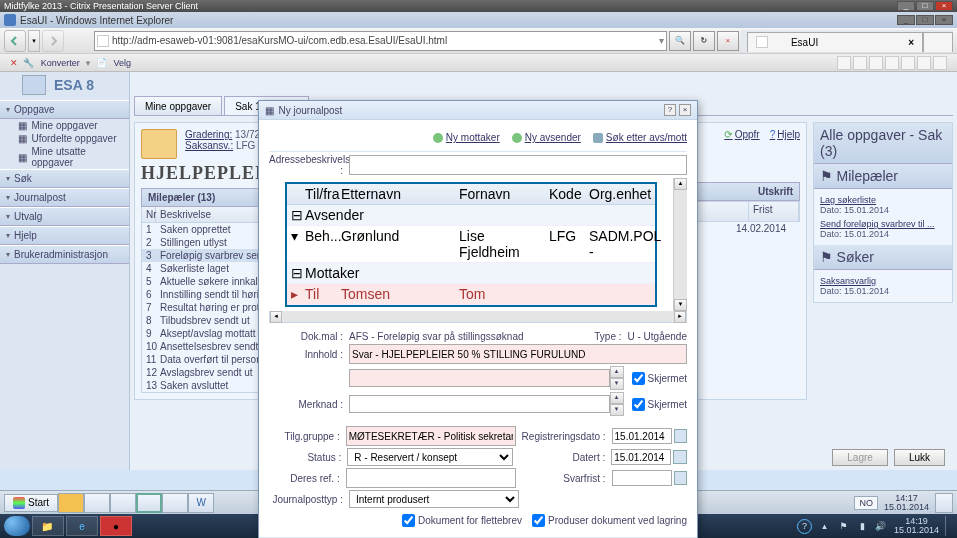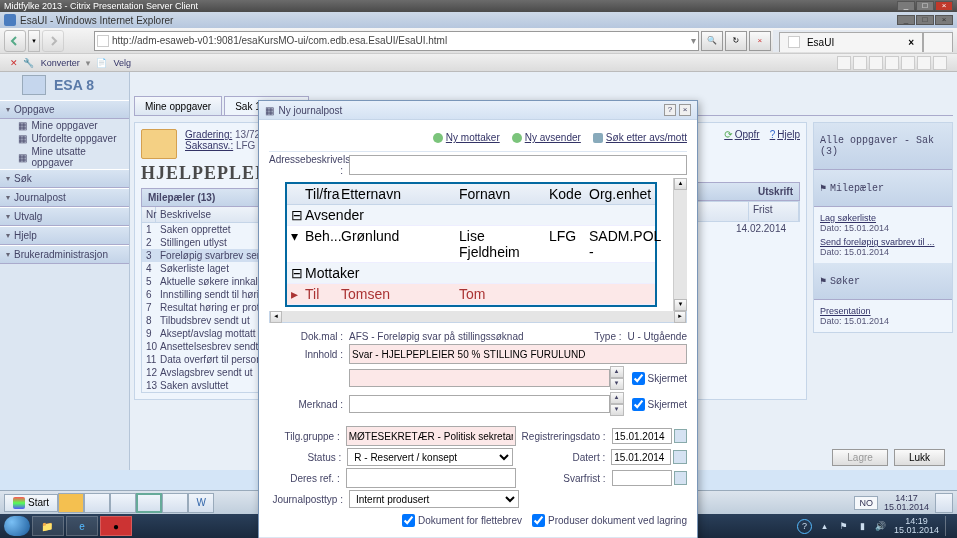--- a/index.html
+++ b/index.html
@@ -15,21 +15,21 @@
 .ie-window { background: #e8edf3; }
 .ie-title { background: linear-gradient(#cdd9e8, #b6c7de); height: 16px; display: flex; align-items: center; padding: 0 4px; font-size: 10px; color: #333; }
 .ie-title-icon { width: 12px; height: 12px; background: #4a7cbf; margin-right: 4px; border-radius: 2px; }
 .ie-nav { background: linear-gradient(#f5f5f5, #e0e0e0); height: 26px; display: flex; align-items: center; padding: 0 4px; gap: 2px; border-bottom: 1px solid #ccc; }
 .nav-btn { width: 22px; height: 22px; border: 1px solid #bbb; border-radius: 3px; background: linear-gradient(#fafafa,#ddd); display: flex; align-items: center; justify-content: center; cursor: pointer; }
 .nav-dropdown { width: 12px; height: 22px; border: 1px solid #bbb; background: linear-gradient(#fafafa,#ddd); cursor: pointer; font-size: 7px; display:flex; align-items:center; justify-content:center;}
 .addr-bar { flex: 1; height: 20px; border: 1px solid #999; background: #fff; display: flex; align-items: center; padding: 0 2px; font-size: 10px; color: #444; margin-left: 28px; }
 .addr-icon { width: 12px; height: 12px; background: #fff; border: 1px solid #ccc; margin-right: 3px; }
 .search-btn { width: 22px; height: 20px; border: 1px solid #999; background: linear-gradient(#fafafa,#ddd); display:flex; align-items:center; justify-content:center; font-size:8px; cursor:pointer; }
 .tab-bar { height: 22px; display: flex; align-items: flex-end; padding-left: 480px; background: #e4e9f0; }
-.browser-tab { background: #f5f5f5; border: 1px solid #aaa; border-bottom: none; height: 20px; padding: 2px 8px; display: flex; align-items: center; gap: 4px; font-size: 10px; }
+.browser-tab { background: #f5f5f5; border: 1px solid #aaa; border-bottom: none; height: 20px; padding: 2px 8px; display: flex; align-items: center; gap: 20px; font-size: 10px; }
 .browser-tab.new { width: 30px; justify-content: center; }
 .toolbar2 { height: 18px; background: linear-gradient(#f0f0f0,#dcdcdc); border-bottom: 1px solid #bbb; display: flex; align-items: center; padding: 0 10px; gap: 6px; font-size: 9px; }
 .toolbar2-right { margin-left: auto; display: flex; gap: 2px; }
 .tb-icon { width: 14px; height: 14px; border: 1px solid #ccc; background: #f5f5f5; cursor: pointer; }
 
 
 .esa-app { background: #e8eff7; height: 398px; display: flex; }
 .esa-header { position: absolute; top: 74px; left: 22px; right: 10px; height: 22px; display: flex; align-items: center; gap: 8px; }
 .esa-logo { width: 24px; height: 20px; background: #c5d6ed; border: 1px solid #9ab; }
 .esa-title { color: #5a7aa8; font-weight: bold; font-size: 14px; }
@@ -66,21 +66,21 @@
 .mile-table { border: 1px solid #c5d5e8; border-top: none; }
 .mile-thead { background: linear-gradient(#eef3f9,#dde6f2); display: flex; font-size: 10px; color: #446; border-bottom: 1px solid #c5d5e8; }
 .mile-thead > div { padding: 2px 4px; border-right: 1px solid #c5d5e8; }
 .mile-row { display: flex; font-size: 10px; padding: 1px 4px; color: #446; cursor:pointer;}
 .mile-row.sel { background: #d0def0; }
 .mile-nr { width: 14px; }
 .mile-desc { flex: 1; }
 
 .right-col { width: 140px; display: flex; flex-direction: column; gap: 4px; }
 .side-box { background: #eff5fc; border: 1px solid #c5d5e8; }
-.side-box-h { background: linear-gradient(#d8e4f2,#c3d3e8); padding: 12px 6px; font-size: 10px; color: #446; border-bottom: 1px solid #aac; display:flex; align-items:center; gap:4px;font-family:Liberation Mono, monospace;}
+.side-box-h { background: linear-gradient(#d8e4f2,#c3d3e8); padding: 4px 6px; font-size: 14px; color: #446; border-bottom: 1px solid #aac; display:flex; align-items:center; gap:4px;}
 .side-box-b { padding: 4px 6px; font-size: 9px; color: #557; }
 .side-item { padding: 2px 0; }
 .side-item a { color: #336; text-decoration: underline; }
 
 .bottom-bar { position: absolute; bottom: 4px; right: 12px; display: flex; gap: 6px; }
 .app-btn { padding: 2px 14px; font-size: 10px; border: 1px solid #999; background: linear-gradient(#fafafa,#ddd); cursor: pointer; }
 .app-btn:disabled { color: #999; }
 
 
 .modal-backdrop { position: absolute; top: 100px; left: 258px; width: 440px; background: #fff; border: 1px solid #7a96b8; box-shadow: 2px 2px 8px rgba(0,0,0,.3); z-index: 100; }
@@ -382,21 +382,21 @@
               <div class="side-box-h" style="margin:-4px -6px 4px;">
                   <span>⚑</span>
                   <span>Milepæler</span>
                 </div>
               <div class="side-item"><a>Lag søkerliste</a><br><span>Dato: 15.01.2014</span></div>
               <div class="side-item"><a>Send foreløpig svarbrev til ...</a><br><span>Dato: 15.01.2014</span></div>
               <div class="side-box-h" style="margin:4px -6px;">
                   <span>⚑</span>
                   <span>Søker</span>
                 </div>
-              <div class="side-item"><a>Presentation</a><br><span>Dato: 15.01.2014</span></div>
+              <div class="side-item"><a>Saksansvarlig</a><br><span>Dato: 15.01.2014</span></div>
             </div>
           </div>
         </div>
       </div>
 
       <div class="bottom-bar">
         <button class="app-btn" disabled="">Lagre</button>
         <button class="app-btn">Lukk</button>
       </div>
     </div>

